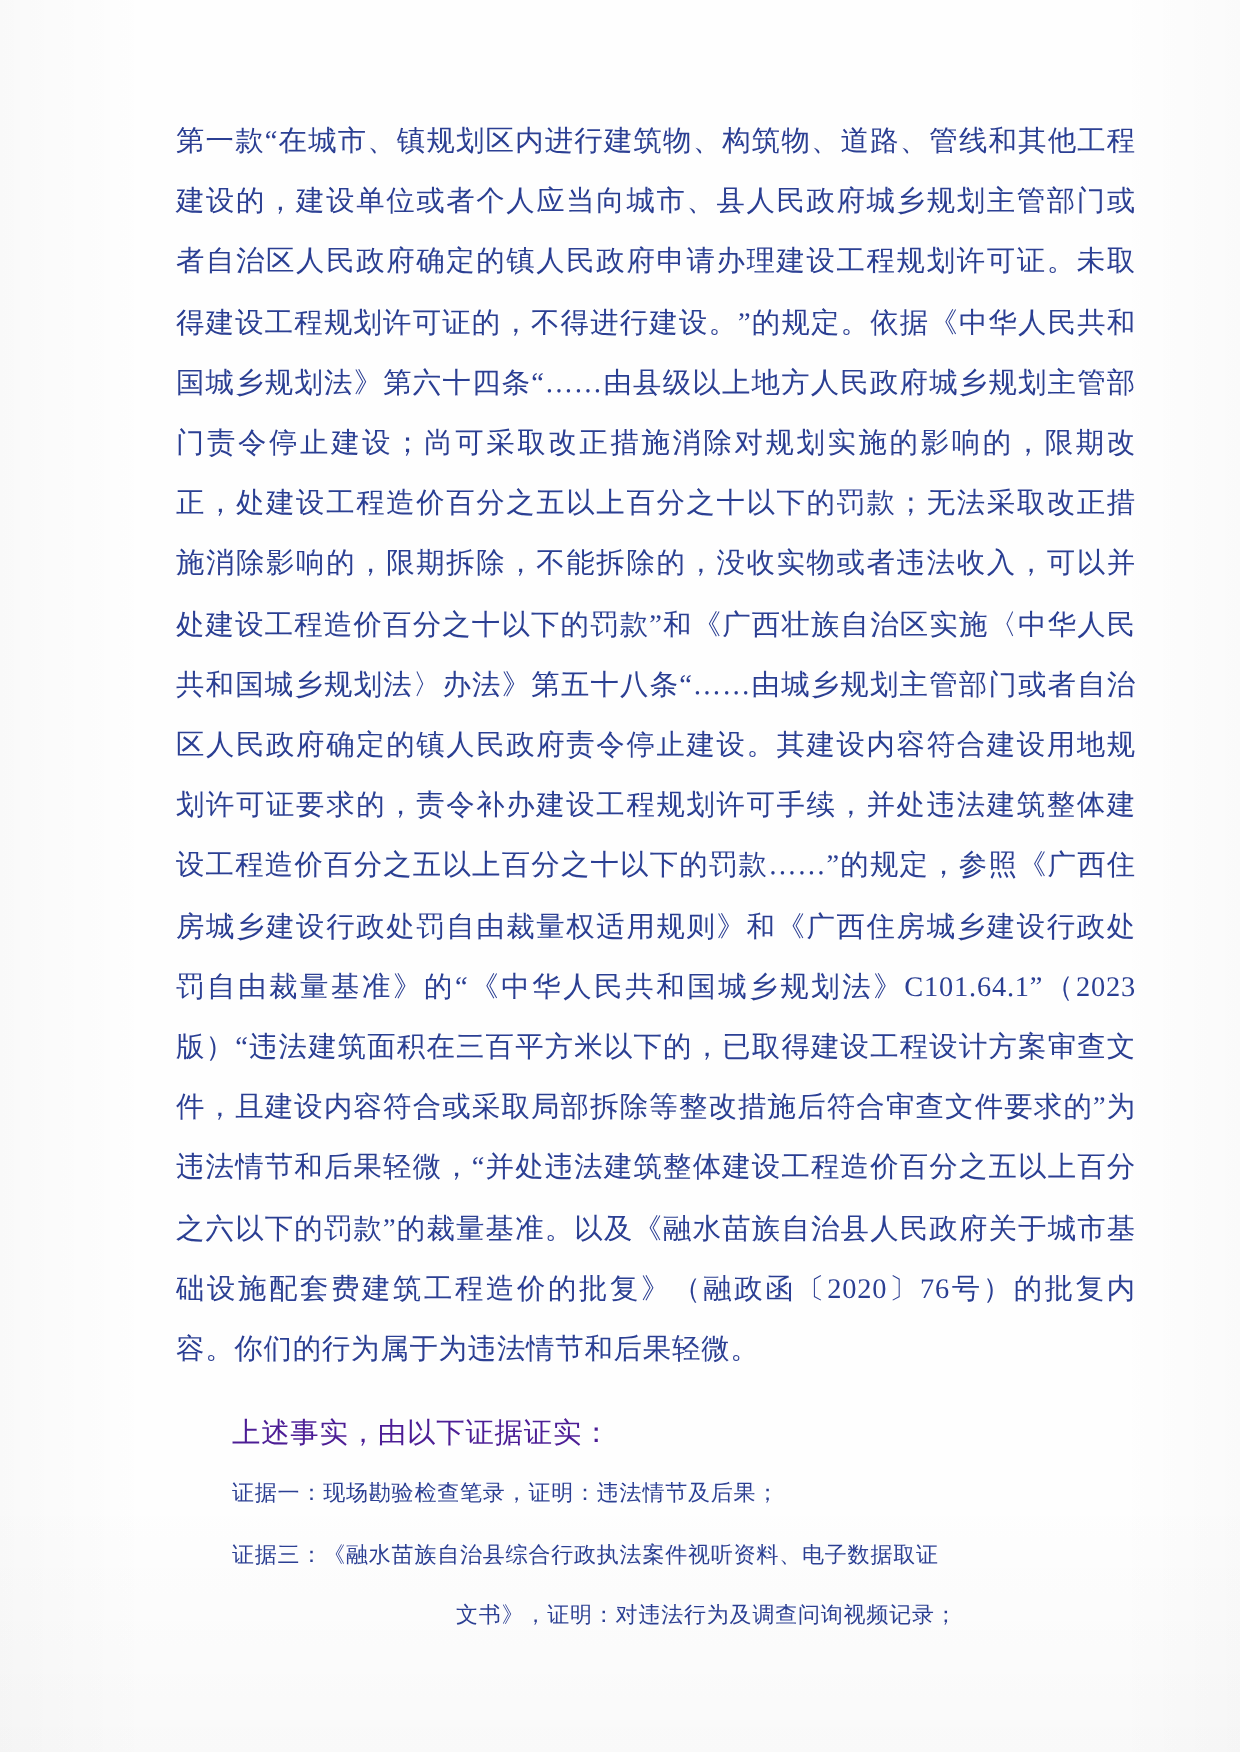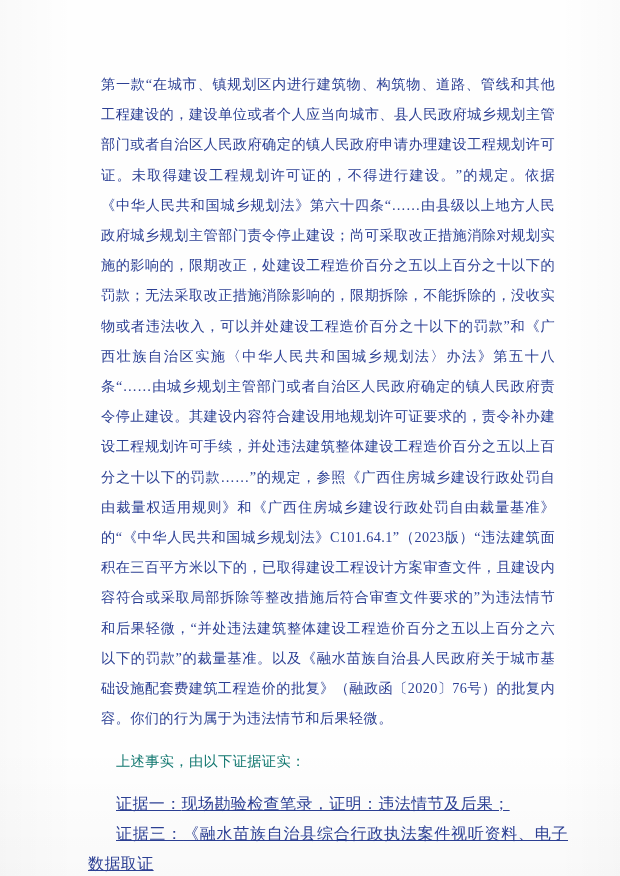--- a/index.html
+++ b/index.html
@@ -31,51 +31,50 @@
       linear-gradient(90deg, rgba(0,0,0,0.018) 0%, rgba(255,255,255,0) 12%),
       linear-gradient(270deg, rgba(0,0,0,0.015) 0%, rgba(255,255,255,0) 10%),
       linear-gradient(180deg, rgba(255,255,255,0) 85%, rgba(0,0,0,0.02) 100%);
     pointer-events: none;
   }
   .doc-body {
     position: relative;
     z-index: 1;
   }
   p.para {
-    margin: 13px;
+    margin: 0;
     font-size: 14.2px;
     line-height: 30.2px;
     letter-spacing: 0.4px;
     text-align: justify;
     text-justify: inter-ideograph;
     color: #2b3f93;
     font-weight: 400;
   }
   .evidence-intro {
-    margin: 12px 0 12px 0;
+    margin: 12px 0 0 0;
     font-size: 14.2px;
     line-height: 30.2px;
     letter-spacing: 0.4px;
     text-indent: 28px;
-    color: #0f766e;
+    color: #4c1d95;
   }
   .evidence-list {
     margin: 0;
     padding: 0;
     list-style: none;
   }
   .evidence-item {
-    font-size: 16px;
+    font-size: 11px;
     line-height: 30.2px;
     letter-spacing: 0.4px;
     color: #2b3f93;
     text-indent: 28px;
     text-align: justify;
     text-justify: inter-ideograph;
-    text-decoration: underline;
   }
   .evidence-item .cont {
     display: block;
     text-indent: 0;
     padding-left: 140px;
   }
 </style>
 </head>
 <body>
 

